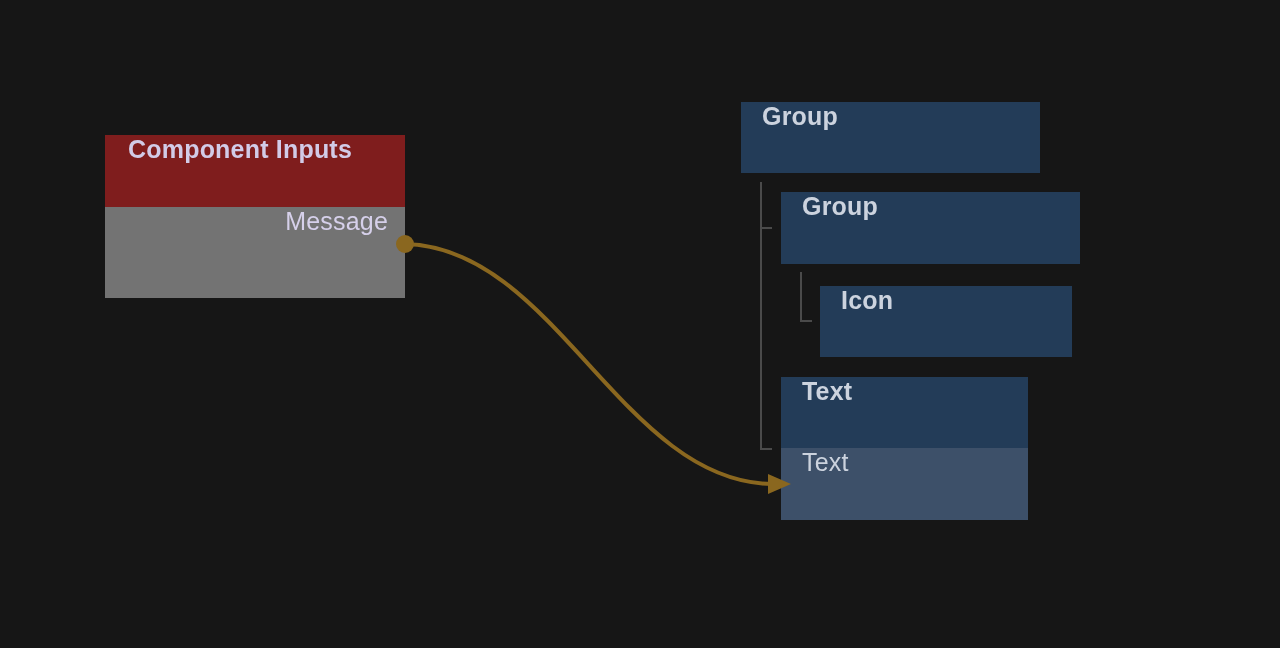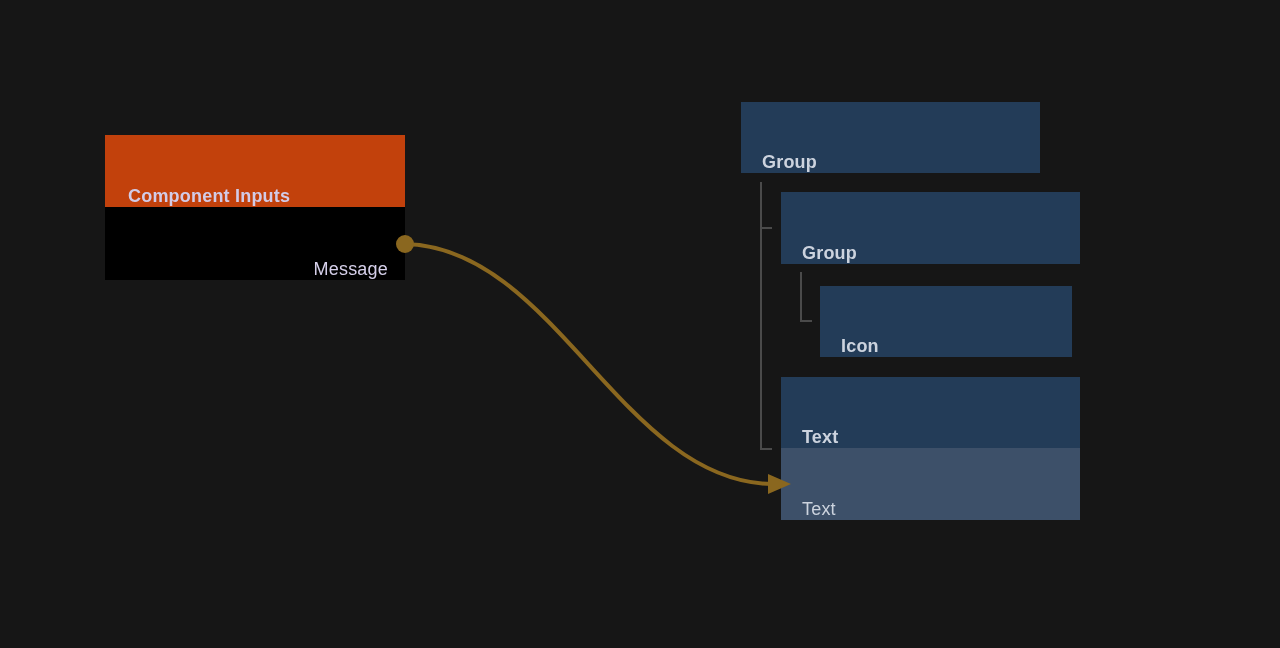--- a/index.html
+++ b/index.html
@@ -14,37 +14,37 @@
   }
 
   .node {
     position: absolute;
     display: flex;
     flex-direction: column;
   }
 
   .node-row {
     display: flex;
-    align-items: flex-end;
-    font-size: 18px;
+    align-items: flex-start;
+    font-size: 25px;
     letter-spacing: 0.2px;
   }
 
   
   .ci-node { left: 105px; top: 135px; width: 300px; }
   .ci-header {
     height: 72px;
-    background: #c2410c;
+    background: #7f1d1d;
     color: #d2cbe7;
     font-weight: 700;
     padding-left: 23px;
   }
   .ci-output-row {
-    height: 73px;
-    background: #000000;
+    height: 91px;
+    background: #737373;
     color: #d6d0ea;
     font-weight: 400;
     justify-content: flex-end;
     padding-right: 17px;
   }
 
   
   .port {
     position: absolute;
     left: 396px;
@@ -61,21 +61,21 @@
     background: #233c58;
     color: #ccd3de;
     font-weight: 700;
   }
   .blue-node .node-row { padding-left: 21px; height: 71px; }
 
   .tree-group-1 { left: 741px; top: 102px; width: 299px; height: 71px; }
   .tree-group-2 { left: 781px; top: 192px; width: 299px; height: 72px; }
   .tree-group-2 .node-row { height: 72px; }
   .tree-icon    { left: 820px; top: 286px; width: 252px; height: 71px; }
-  .tree-text    { left: 781px; top: 377px; width: 299px; background: none; border-radius: 30px; }
+  .tree-text    { left: 781px; top: 377px; width: 247px; background: none; border-radius: 30px; }
   .tree-text-header {
     height: 71px;
     background: #233c58;
     color: #ccd3de;
     font-weight: 700;
     padding-left: 21px;
   }
   .tree-text-row {
     height: 72px;
     background: #3d5069;

